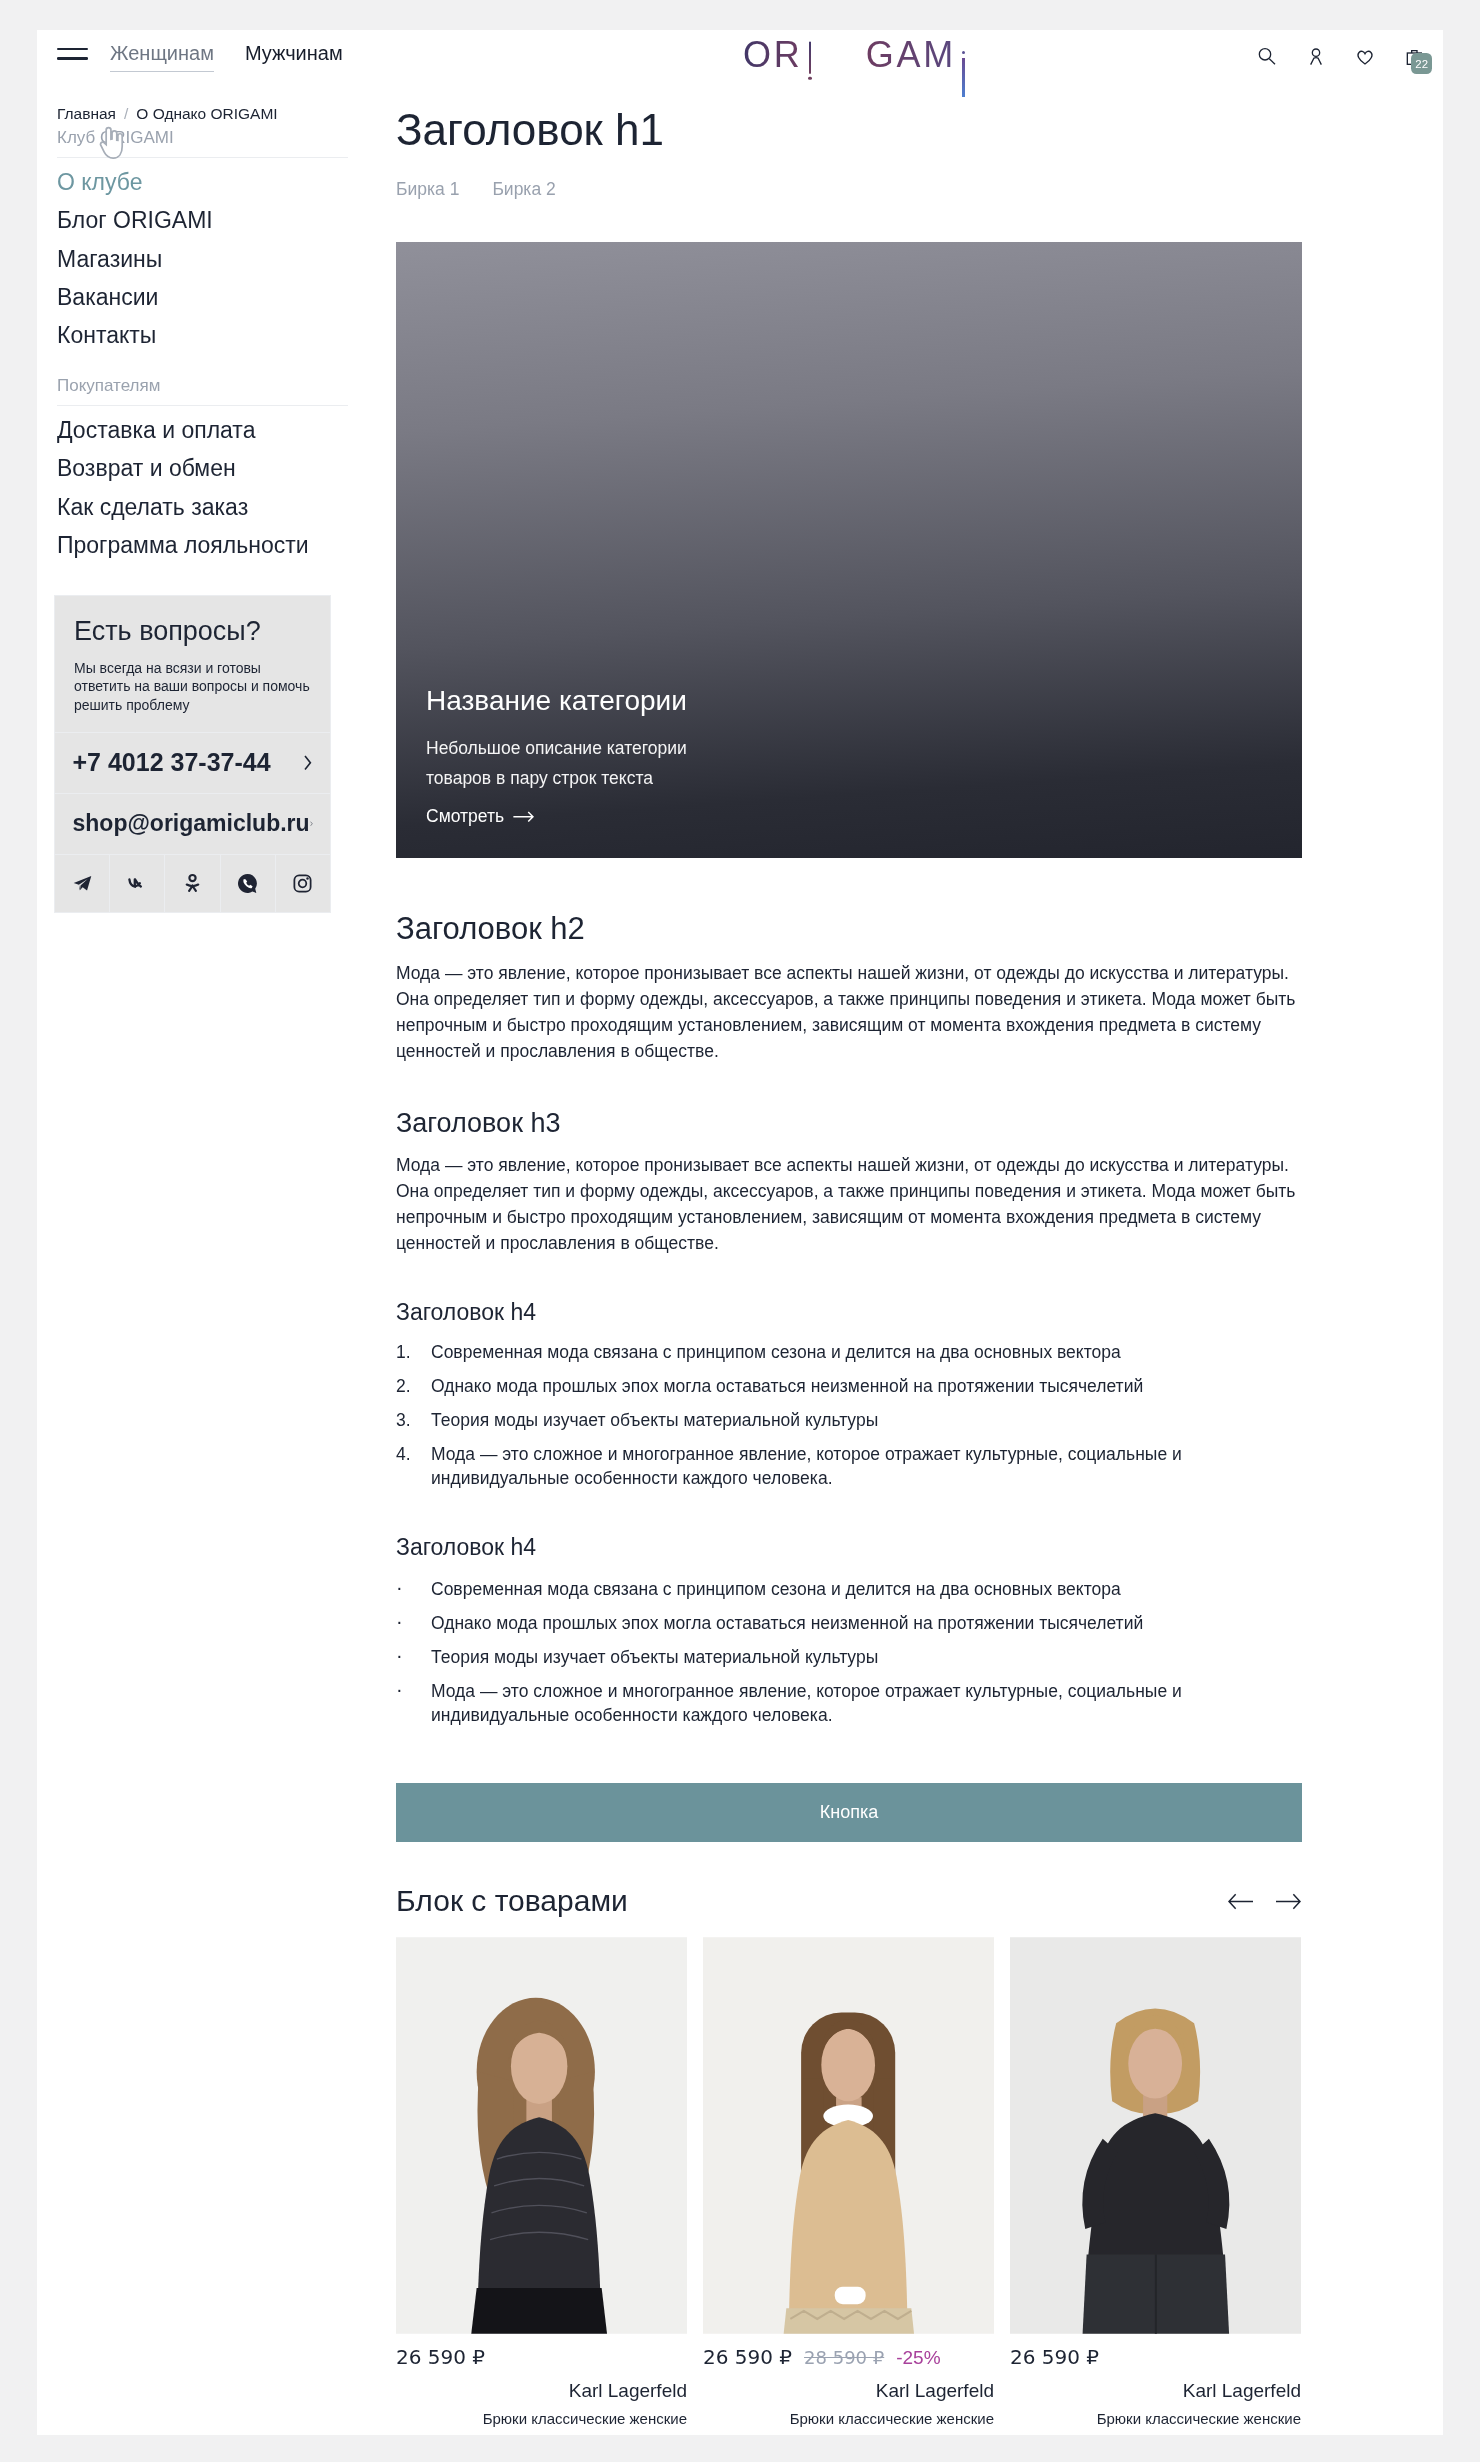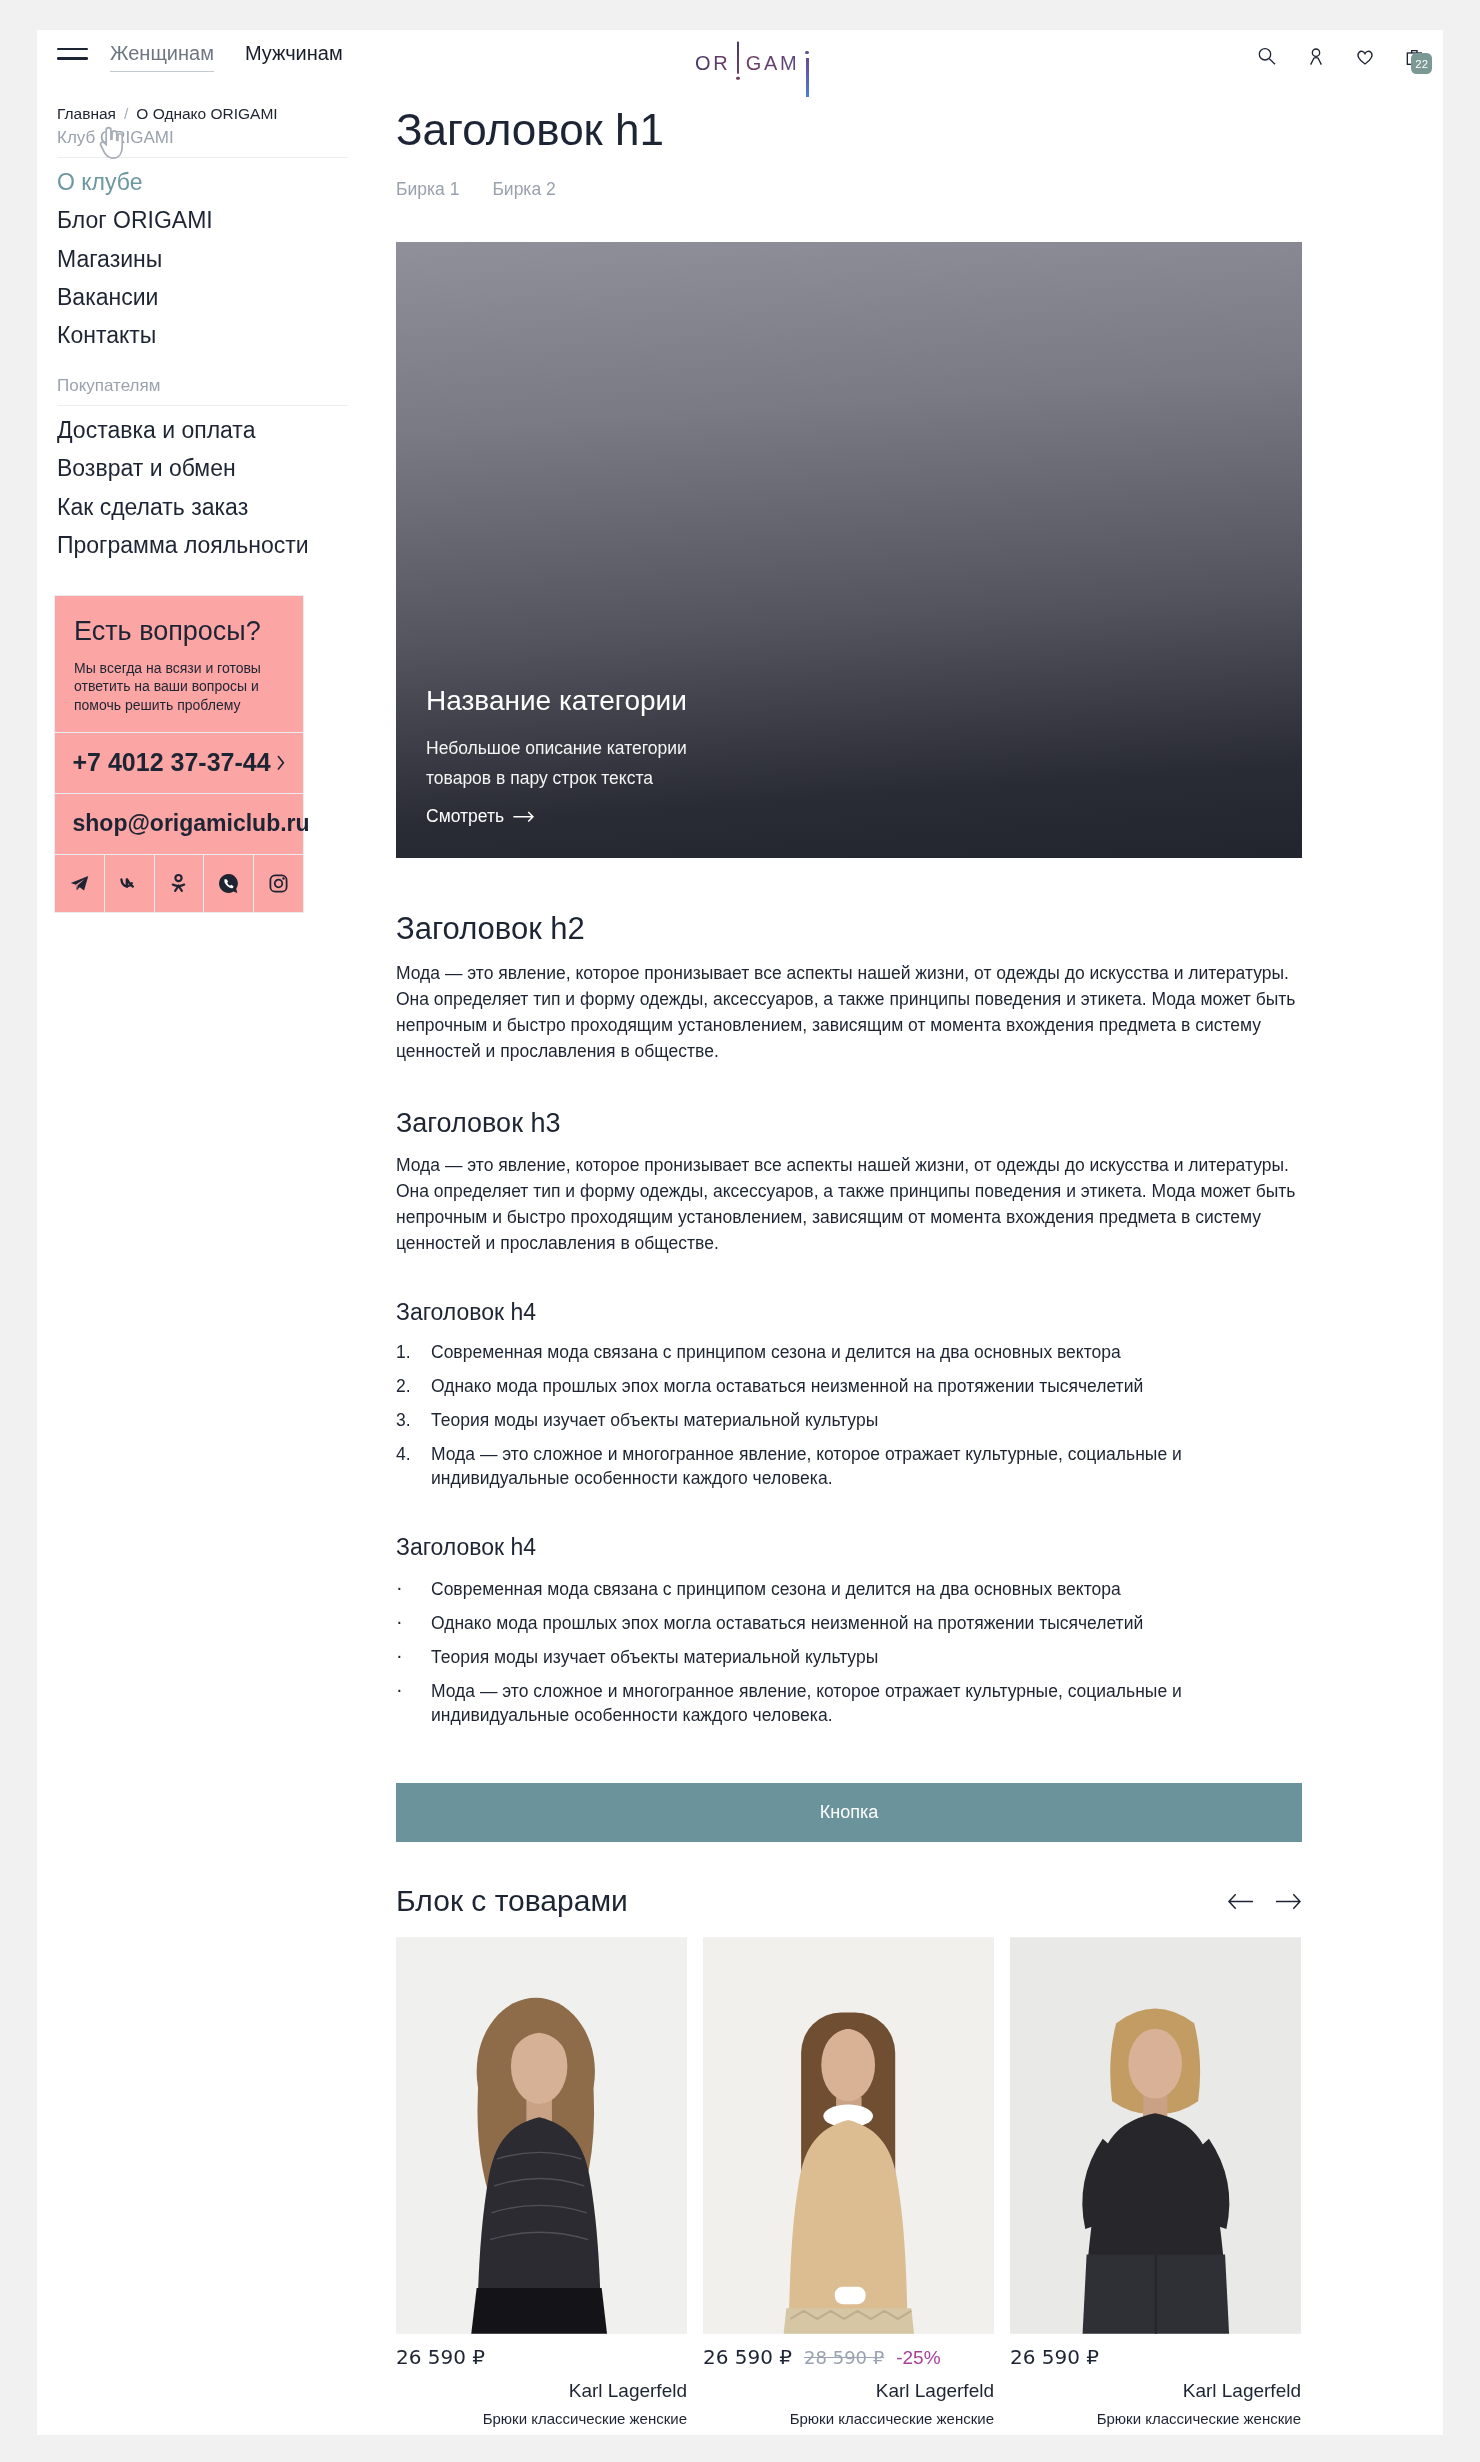--- a/index.html
+++ b/index.html
@@ -18,23 +18,23 @@
   }
   
   .burger { position:absolute; left:20px; top:17.5px; width:31px; height:15px; cursor:pointer; }
   .burger i { display:block; height:2.7px; background:#1d2433; border-radius:1.3px; }
   .burger i + i { margin-top:6.7px; }
   .topnav { position:absolute; left:73px; top:12px; display:flex; gap:31px; font-size:20px; }
   .topnav .nav-item { cursor:pointer; color:#171d2b; }
   .topnav .nav-item.active { color:#6e7683; border-bottom:1.3px solid #c3c9d2; padding-bottom:6px; }
   .logo { position:absolute; left:658px; top:9.4px; display:flex; align-items:flex-end; height:34px; cursor:pointer; }
   .lg-txt {
-    font-size:20px; font-weight:500; letter-spacing:2.7px; line-height:1;
+    font-size:36px; font-weight:500; letter-spacing:2.7px; line-height:1;
     background:linear-gradient(90deg,#423768,#6d3c61);
-    -webkit-background-clip:text; background-clip:text; color:transparent;
+    -webkit-background-clip:text; background-clip:text; color:transparent;margin-left:48px;
   }
   .lg-txt.g2 { background:linear-gradient(90deg,#6d3c61,#59487f); -webkit-background-clip:text; background-clip:text; }
   .lg-i1 { display:flex; flex-direction:column; align-items:center; margin:0 6px; transform:translateY(6.7px); }
   .lg-i1 .bar { width:2.7px; height:32px; background:linear-gradient(#453a6d,#70405f); }
   .lg-i1 .dt  { width:3.4px; height:3.4px; border-radius:50%; background:#70405f; margin-top:3.4px; }
   .lg-i2 { display:flex; flex-direction:column; align-items:center; margin-left:6px; transform:translateY(24px); }
   .lg-i2 .dt  { width:3.4px; height:3.4px; border-radius:50%; background:#5a5294; margin-bottom:4px; }
   .lg-i2 .bar { width:2.7px; height:39px; background:linear-gradient(#6a4a92,#4d7fd0); }
   .hicons { position:absolute; right:17.5px; top:15px; display:flex; gap:25px; align-items:center; }
   .hicon { width:24px; height:24px; position:relative; cursor:pointer; }
@@ -50,21 +50,21 @@
   .crumb.current { cursor:default; }
   
   .sidebar { position:absolute; left:20px; top:98px; width:291px; }
   .sb-title { font-size:17px; color:#9aa2ae; }
   .sb-div { height:0.7px; background:#ebedf0; margin-top:8.7px; }
   .sb-item { font-size:23px; margin-top:11.4px; line-height:27px; cursor:pointer; color:#1d2433; }
   .sb-item.active { color:#6D97A1; }
   .sb-gap { height:27px; }
   .cursor-hand { position:absolute; left:58px; top:94px; width:31px; height:39px; z-index:5; pointer-events:none; }
   
-  .contact { position:absolute; left:17px; top:565px; width:250px; border:0.7px solid #ebedf0; background:#fca5a5; }
+  .contact { position:absolute; left:17px; top:565px; width:277px; border:0.7px solid #ebedf0; background:#e5e5e5; }
   .cb-head { padding:20px 19px 17.5px; }
   .cb-title { font-size:27px; }
   .cb-text { margin-top:12px; font-size:14px; line-height:1.32; color:#1d2433; }
   .cb-row { border-top:0.7px solid #ebedf0; height:61px; display:flex; align-items:center; justify-content:space-between; padding:0 17.5px; cursor:pointer;font-weight:bold; }
   .cb-phone { font-size:25px; }
   .cb-mail { font-size:23px; }
   .cb-row svg { width:9.4px; height:17.5px; stroke:#1d2433; fill:none; stroke-width:2.4; }
   .cb-social { border-top:0.7px solid #ebedf0; display:flex; height:58px; }
   .soc-cell { flex:1; display:flex; align-items:center; justify-content:center; border-left:0.7px solid #ebedf0; cursor:pointer; }
   .soc-cell:first-child { border-left:none; }

